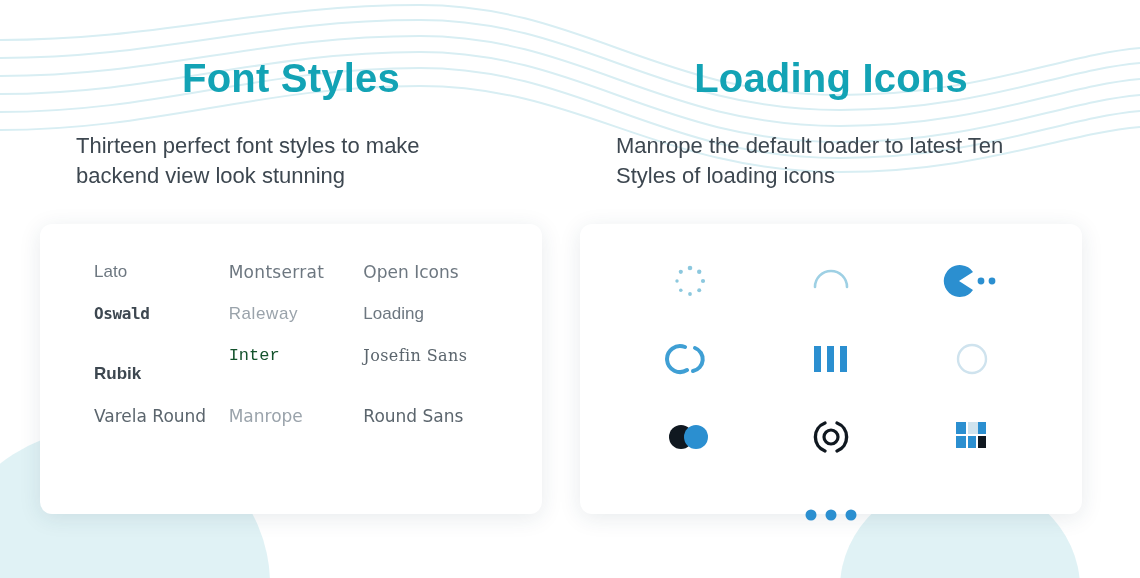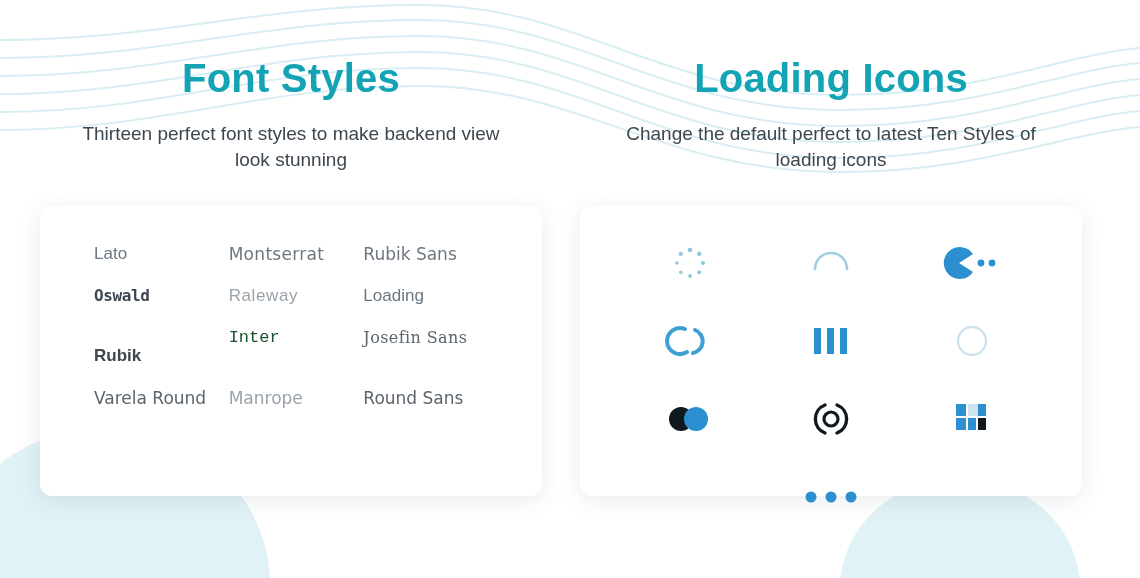--- a/index.html
+++ b/index.html
@@ -52,24 +52,24 @@
 
   .col-title {
     margin: 56px 0 0 0;
     text-align: center;
     font-size: 40px;
     font-weight: bold;
     letter-spacing: .2px;
     color: #13a3b5;
   }
   .col-sub {
-    margin: 20px auto 0 auto;
+    margin: 30px auto 0 auto;
     max-width: 430px;
-    text-align: center;
-    font-size: 19px;
+    text-align: left;
+    font-size: 22px;
     line-height: 1.35;
     color: #3d4750;
   }
 
   .card {
     margin-top: 34px;
     background: #ffffff;
     border-radius: 12px;
     box-shadow: 0 4px 22px rgba(30, 60, 80, .10);
     height: 290px;
@@ -143,41 +143,41 @@
   <div class="columns">
 
     <section class="col">
       <h1 class="col-title">Font Styles</h1>
       <p class="col-sub">Thirteen perfect font styles to make backend view look stunning</p>
 
       <div class="card">
         <div class="font-grid">
           <div class="font-item f-lato">Lato</div>
           <div class="font-item f-montserrat">Montserrat</div>
-          <div class="font-item f-opensans">Rubik Sans</div>
+          <div class="font-item f-opensans">Open Icons</div>
 
           <div class="font-item f-oswald">Oswald</div>
           <div class="font-item f-raleway">Raleway</div>
           <div class="font-item f-roboto">Loading</div>
 
           <div class="font-item f-rubik">Rubik</div>
           <div class="font-item f-inter">Inter</div>
 
           <div class="font-item f-josefin">Josefin Sans</div>
           <div class="font-item f-varela">Varela Round</div>
           <div class="font-item f-manrope">Manrope</div>
 
           <div class="font-item f-nunito">Round Sans</div>
         </div>
       </div>
     </section>
 
     <section class="col">
       <h1 class="col-title">Loading Icons</h1>
-      <p class="col-sub">Change the default perfect to latest Ten Styles of loading icons</p>
+      <p class="col-sub">Manrope the default loader to latest Ten Styles of loading icons</p>
 
       <div class="card">
         <div class="loader-grid">
 
           <div class="loader-cell">
             <svg width="36" height="36" viewBox="0 0 36 36">
               <g fill="#8cc8de">
                 <circle cx="18" cy="5" r="2.3"></circle>
                 <circle cx="27.2" cy="8.8" r="2.2"></circle>
                 <circle cx="31" cy="18" r="2.1"></circle>

